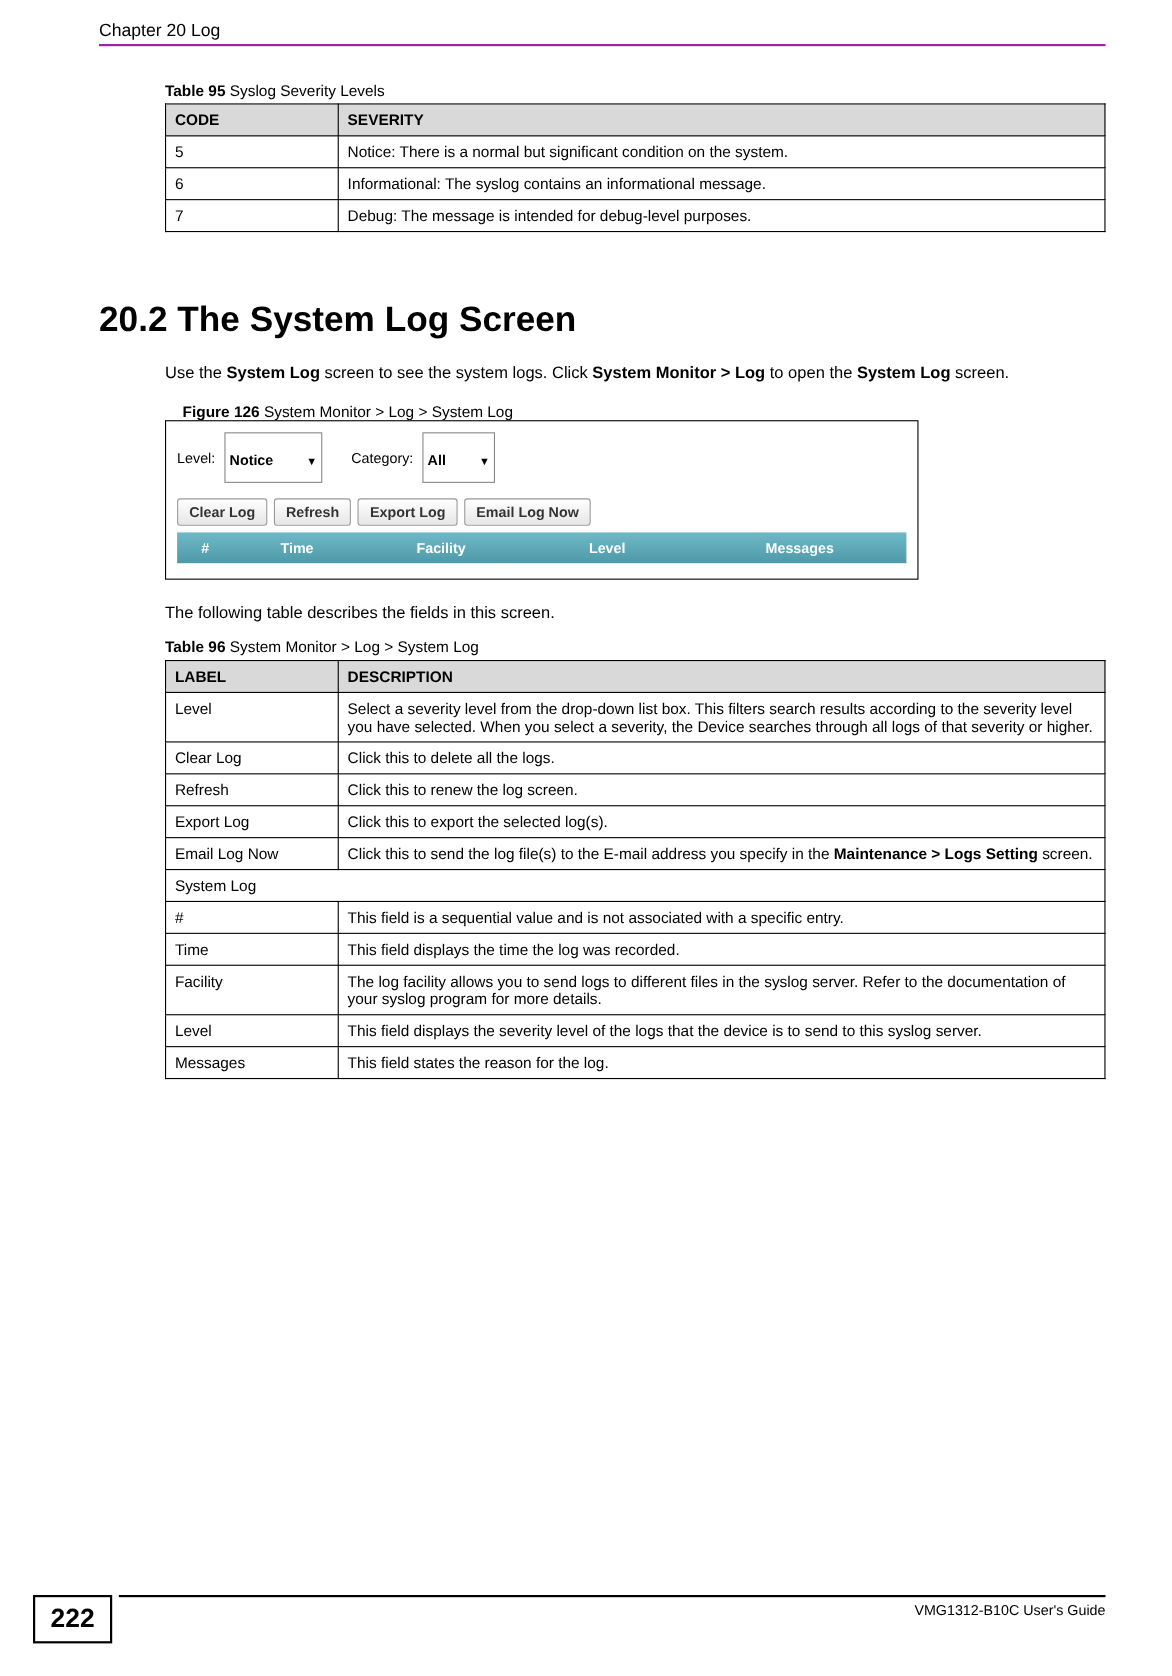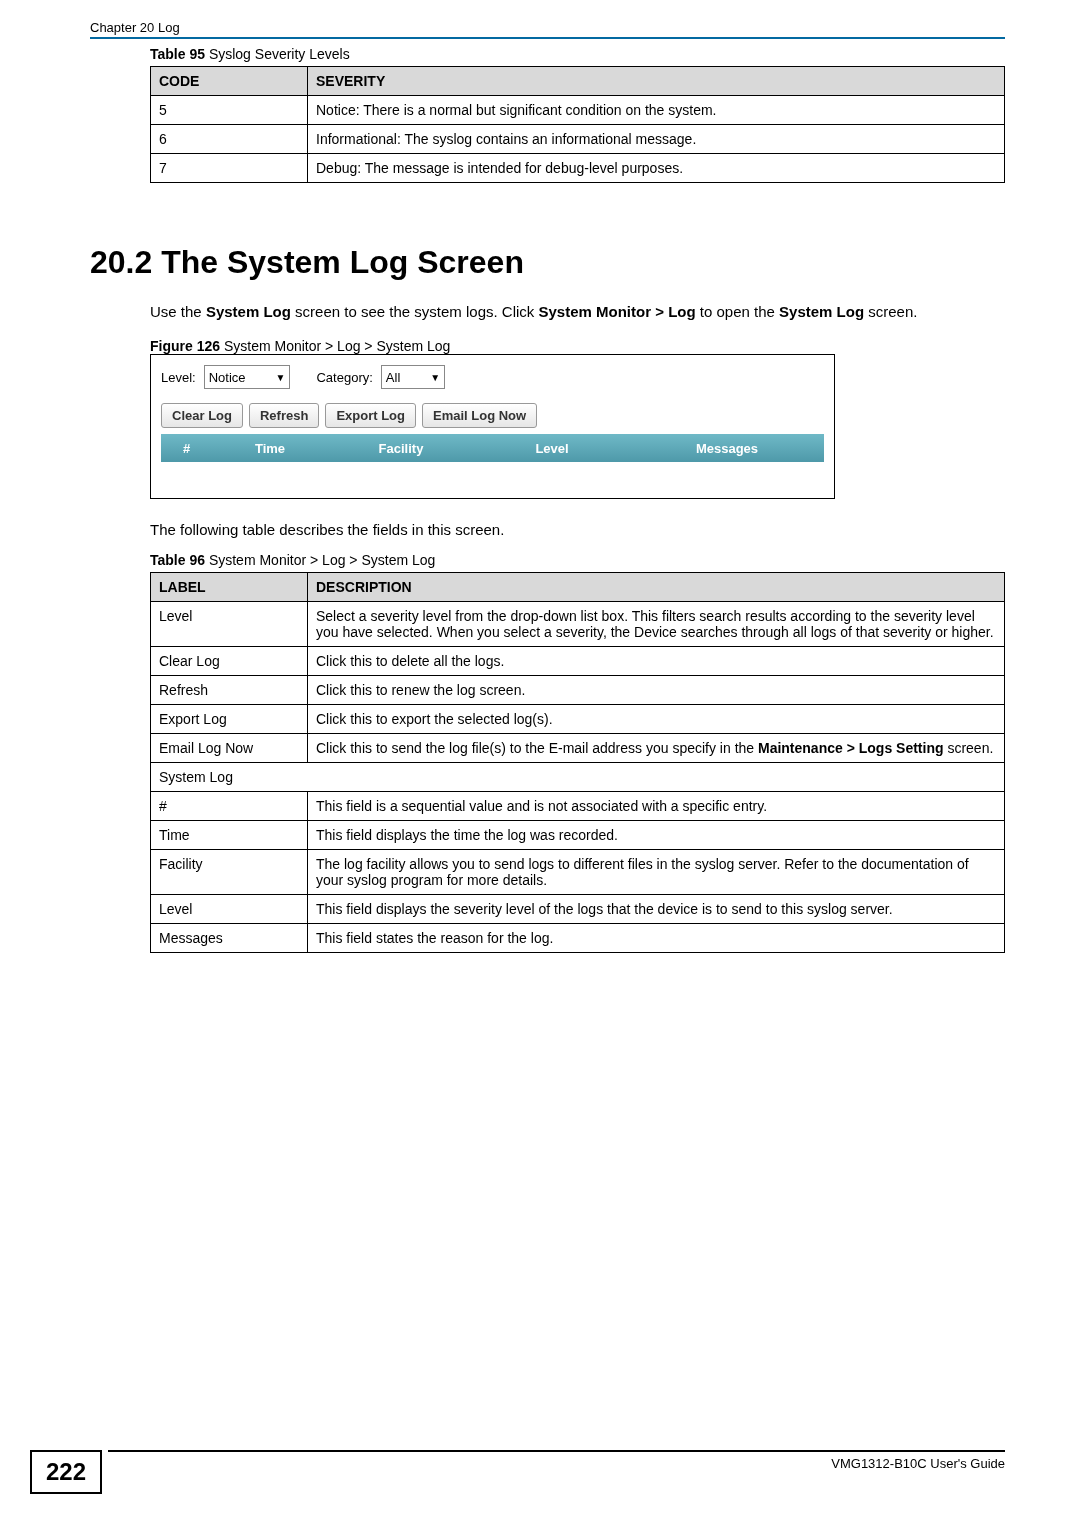--- a/index.html
+++ b/index.html
@@ -12,24 +12,24 @@
     position: relative;
     box-sizing: border-box;
   }
   .page {
     padding: 20px 60px 30px 90px;
     box-sizing: border-box;
     height: 100%;
     position: relative;
   }
   .header-line {
-    border-bottom: 2px solid #0369a1;
+    border-bottom: 2px solid #a21caf;
     padding-bottom: 2px;
-    margin-bottom: 7px;
-    font-size: 13px;
+    margin-bottom: 32px;
+    font-size: 16px;
   }
   .content {
     margin-left: 60px;
   }
   .table-caption {
     font-size: 14px;
     margin-bottom: 4px;
   }
   .table-caption .bold { font-weight: bold; }
   table.data {
@@ -55,48 +55,49 @@
     margin: 61px 0 20px -60px;
   }
   p.body {
     font-size: 15px;
     line-height: 1.4;
     margin: 12px 0;
   }
   .bold { font-weight: bold; }
   .figure-caption {
     font-size: 14px;
-    margin: 16px 0 0 0;
+    margin: 16px 0 0 16px;
   }
   .screenshot {
     border: 1px solid #000;
     width: 685px;
     height: 145px;
     background: #fff;
     position: relative;
     padding: 10px;
     box-sizing: border-box;
     font-size: 13px;
     margin-bottom: 20px;
   }
   .ss-row {
     display: flex;
     align-items: center;
     gap: 8px;
     margin-bottom: 14px;
   }
   .ss-select {
     border: 1px solid #888;
-    padding: 1px 4px;
+    padding: 12px 4px;
     display: inline-flex;
-    align-items: center;
+    align-items: flex-end;
     gap: 30px;
     background: #fff;
     font-size: 13px;
     height: 20px;
+    font-weight: bold;
   }
   .ss-select .arrow {
     font-size: 10px;
   }
   .ss-btns {
     display: flex;
     gap: 6px;
     margin-bottom: 6px;
   }
   .ss-btn {

